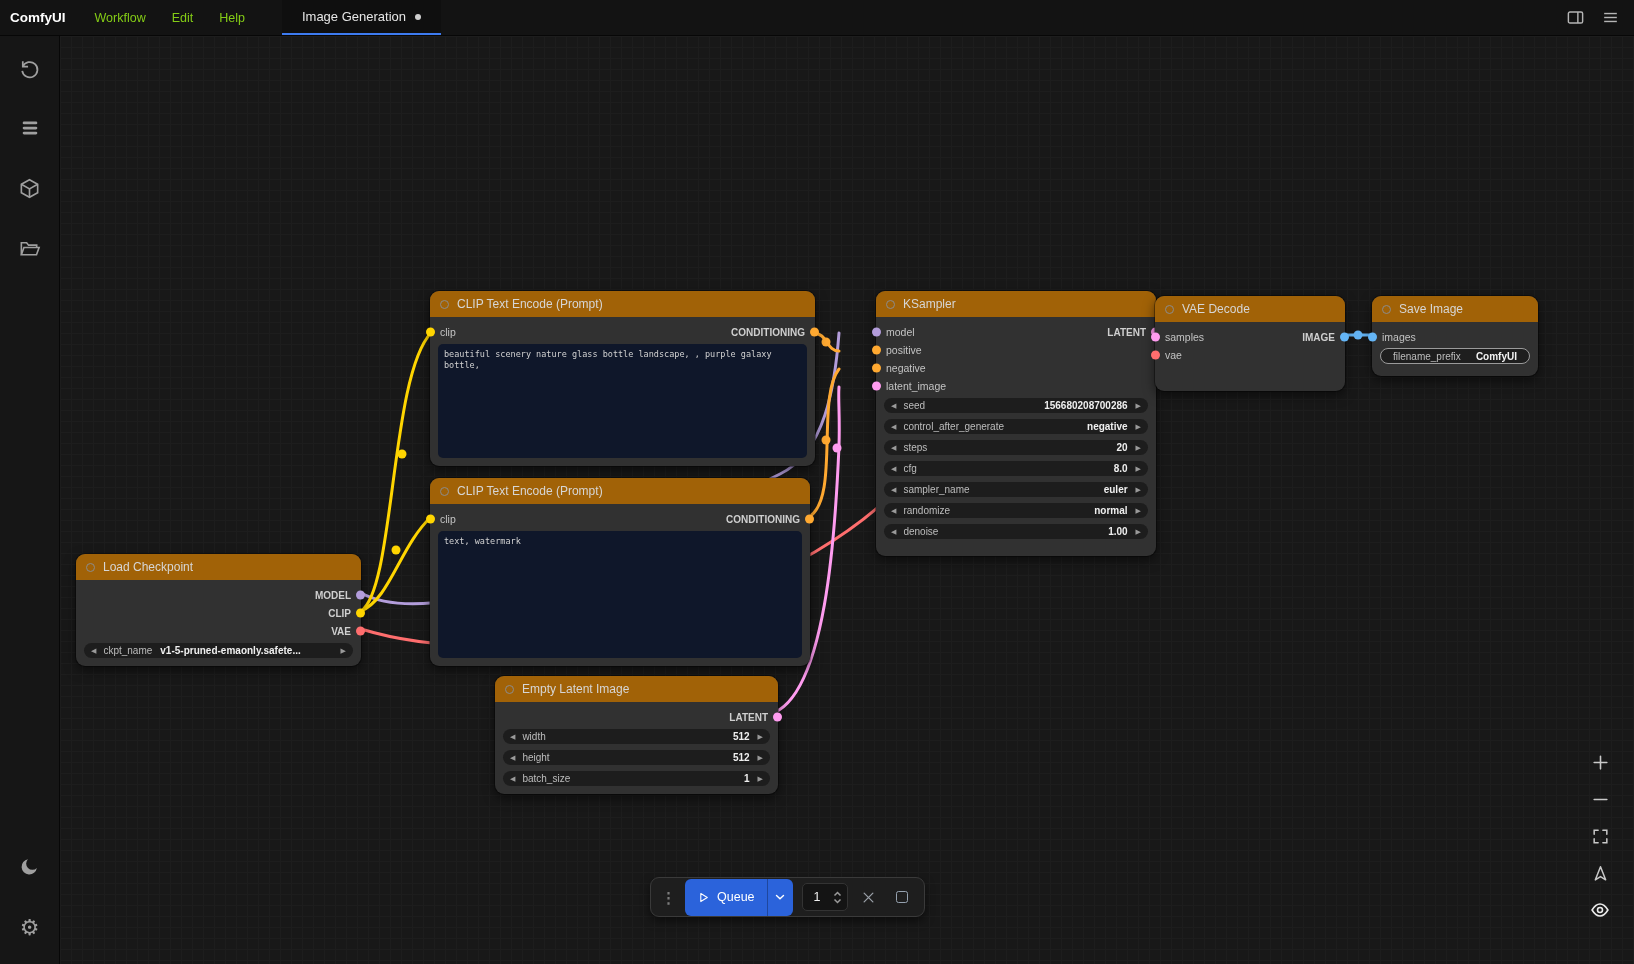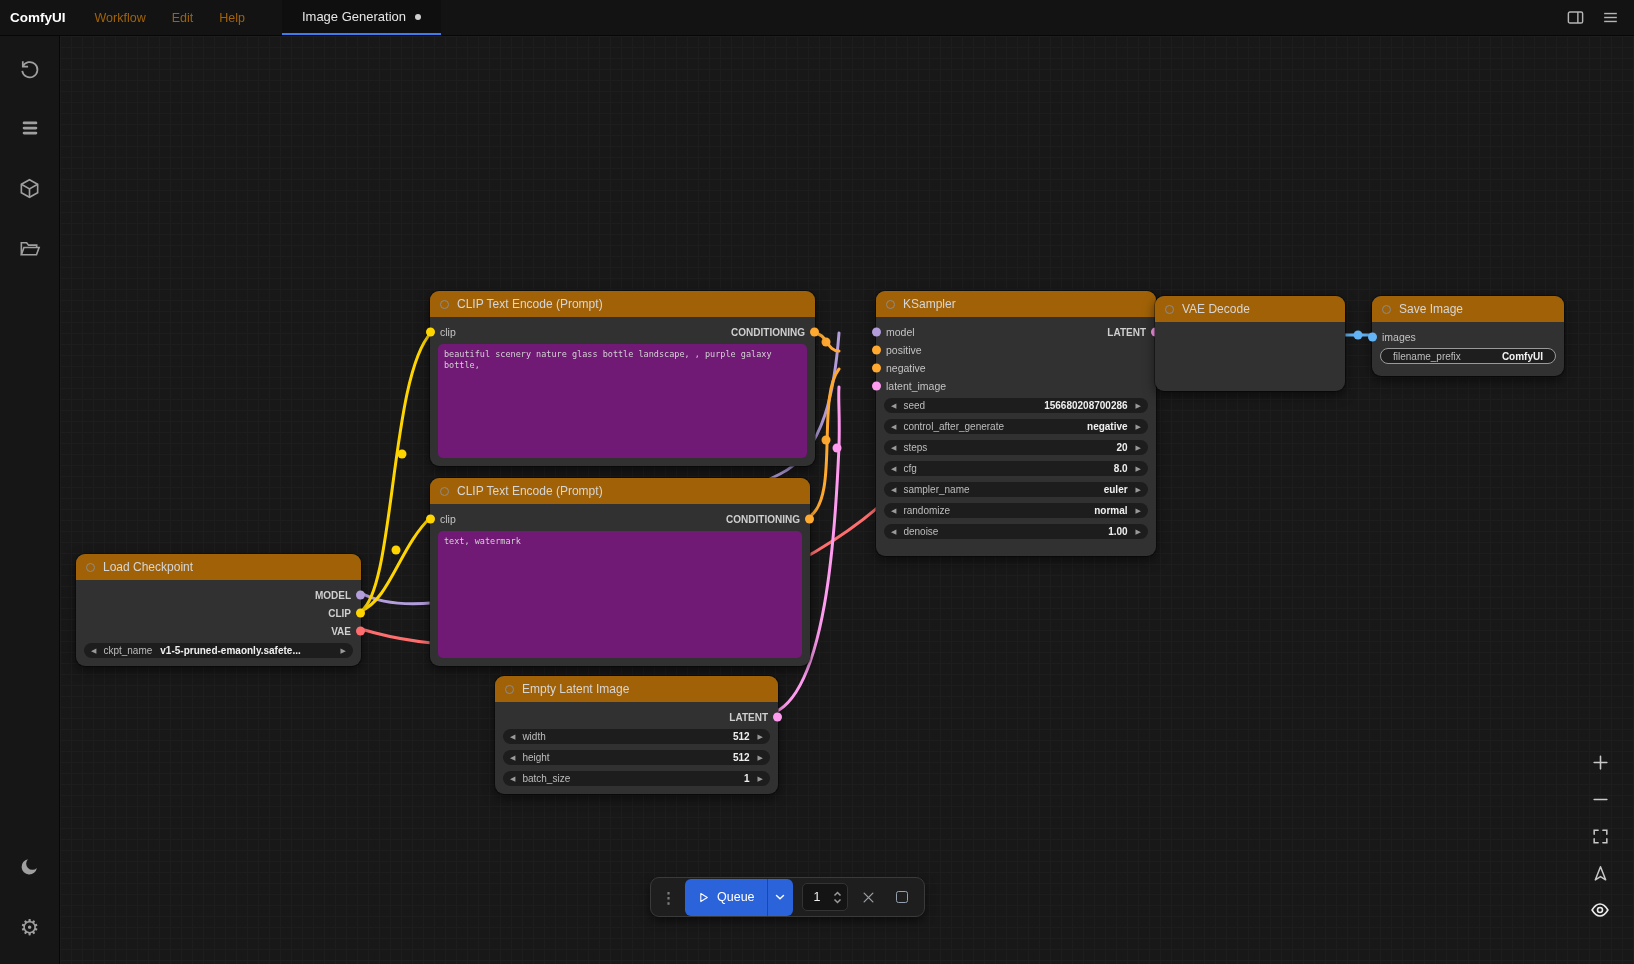--- a/index.html
+++ b/index.html
@@ -4,21 +4,21 @@
 <style>
   * { margin:0; padding:0; box-sizing:border-box; }
   html,body { background:#101010; }
   body { font-family:"Liberation Sans", sans-serif; }
   .app { position:relative; width:1634px; height:964px; overflow:hidden; background:#181818; }
 
   
   .topbar { position:absolute; left:0; top:0; width:100%; height:36px; background:#131313;
             border-bottom:1px solid #070707; display:flex; align-items:stretch; z-index:50; }
   .logo { display:flex; align-items:center; padding:0 16px 0 10px; color:#fff; font-weight:bold; font-size:13.5px; }
-  .menu-item { display:flex; align-items:center; padding:0 13px; color:#a16207; font-size:12.5px; cursor:pointer; }
+  .menu-item { display:flex; align-items:center; padding:0 13px; color:#84cc16; font-size:12.5px; cursor:pointer; }
   .tab { margin-left:24px; display:flex; align-items:center; gap:9px; padding:0 20px; background:#0f0f0f;
          border-bottom:2px solid var(--c-accent); color:#e6e6e6; font-size:13px; position:relative; }
   .unsaved-dot { width:6px; height:6px; border-radius:50%; background:#cfcfcf; }
   .topbar-right { margin-left:auto; display:flex; align-items:center; gap:16px; padding-right:14px; }
   .tb-icon { color:#b5b5b5; display:flex; align-items:center; cursor:pointer; }
 
   
   .sidebar { position:absolute; left:0; top:36px; bottom:0; width:60px; background:#161616;
              border-right:1px solid #070707; display:flex; flex-direction:column; align-items:center;
              padding:14px 0 16px; z-index:40; }
@@ -59,21 +59,21 @@
 
   .widget { display:flex; align-items:center; height:15px; background:#1d1d1d; border-radius:8px;
             margin:3px -2px 3px -2px; padding:0 7px; font-size:10px; color:#bdbdbd; cursor:pointer; flex:none; }
   .widget .arrow { font-size:7px; color:#9a9a9a; line-height:1; }
   .widget .wname { margin-left:7px; white-space:nowrap; }
   .widget .wvalue { margin-left:auto; margin-right:8px; color:#efefef; font-weight:bold; white-space:nowrap; }
   .widget .wvalue.left { margin-left:8px; margin-right:auto; }
   .text-widget { display:flex; align-items:center; height:16px; background:#1e1e1e; border:1px solid #9a9a9a;
                  border-radius:8px; margin:2px -2px; padding:0 12px; font-size:10px; color:#bdbdbd; cursor:text; flex:none; }
   .text-widget .wvalue { margin-left:auto; color:#f2f2f2; font-weight:bold; }
-  .prompt-box { flex:1; background:#701a75; border-radius:5px; margin:3px -2px 0; padding:5px 6px;
+  .prompt-box { flex:1; background:#0f172a; border-radius:5px; margin:3px -2px 0; padding:5px 6px;
                 font-family:"DejaVu Sans Mono", monospace; font-size:8.5px; line-height:1.35;
                 color:#d2d2d2; cursor:text; overflow:hidden; }
 
   
   .queue-panel { position:absolute; left:590px; top:841px; height:40px; display:flex; align-items:center; gap:9px;
                  background:#1e1e1e; border:1px solid #3a3a3a; border-radius:9px; padding:0 10px;
                  box-shadow:0 4px 10px rgba(0,0,0,.5); z-index:30; }
   .drag-handle { color:#7c7c7c; font-size:15px; font-weight:bold; cursor:grab; line-height:1; }
   .queue-group { display:flex; height:37px; }
   .queue-btn { display:flex; align-items:center; gap:7px; background:var(--c-queue_button); color:#fff;
@@ -321,23 +321,35 @@
           <span class="arrow">▶</span>
         </div>
       </div>
     </div>
 
     <div class="node" style="left:1095px; top:260px; width:190px; height:95px;">
       <div class="node-header">
         <span class="collapse-dot"></span>
         <span class="node-title">VAE Decode</span>
       </div>
-    </div>
-
-    <div class="node" style="left:1312px; top:260px; width:192px; height:80px;">
+      <div class="node-body">
+        <div class="io-row">
+          <span class="port in bg-latent"></span>
+          <span class="in-label">samples</span>
+          <span class="out-label">IMAGE</span>
+          <span class="port out bg-image"></span>
+        </div>
+        <div class="io-row">
+          <span class="port in bg-vae"></span>
+          <span class="in-label">vae</span>
+        </div>
+      </div>
+    </div>
+
+    <div class="node" style="left:1312px; top:260px; width:166px; height:80px;">
       <div class="node-header">
         <span class="collapse-dot"></span>
         <span class="node-title">Save Image</span>
       </div>
       <div class="node-body">
         <div class="io-row">
           <span class="port in bg-image"></span>
           <span class="in-label">images</span>
         </div>
         <div class="text-widget">

